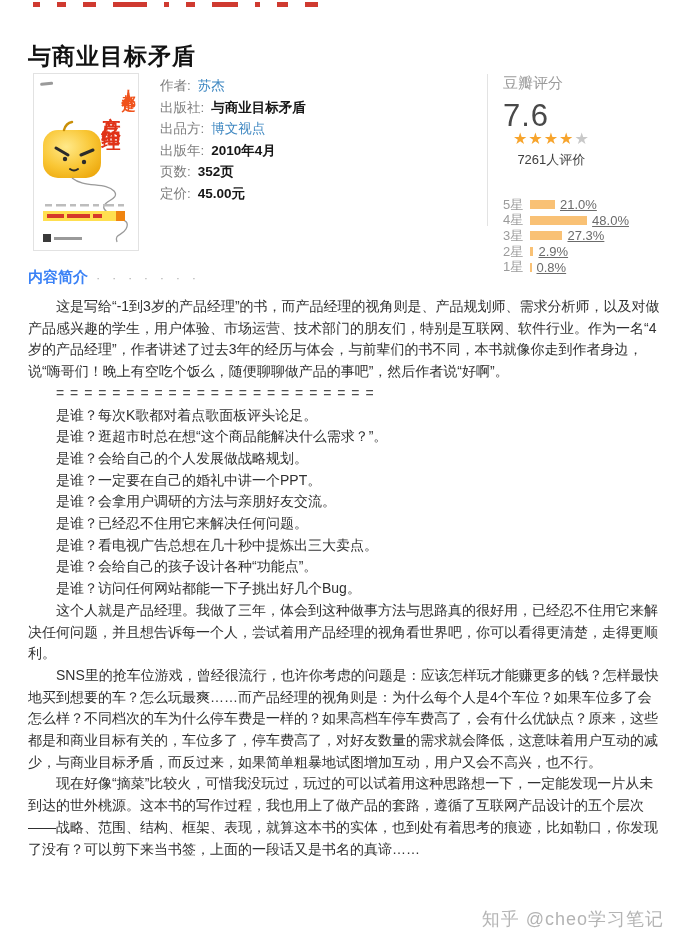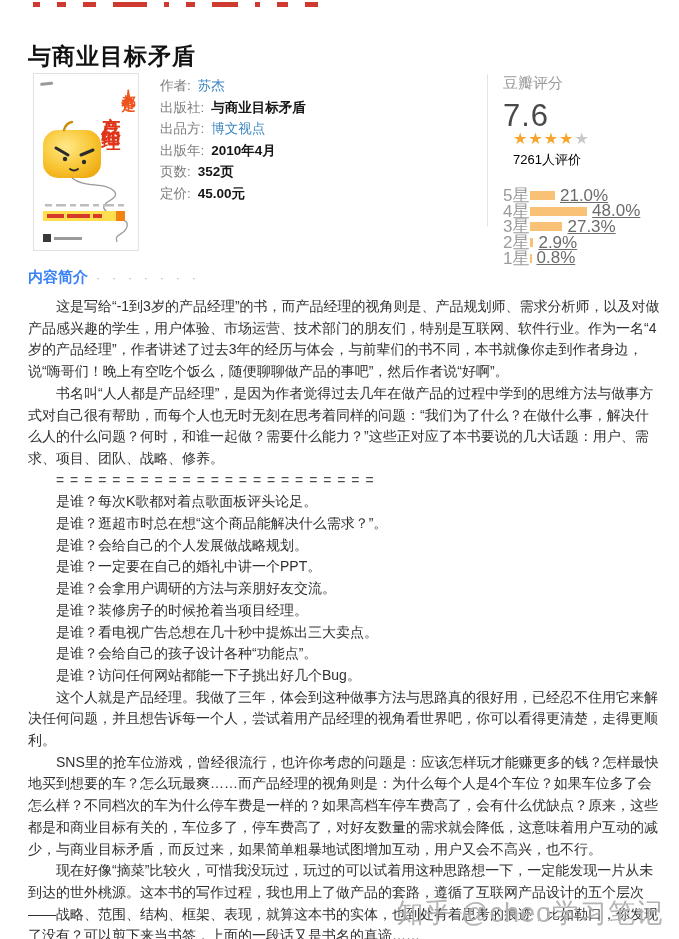--- a/index.html
+++ b/index.html
@@ -44,39 +44,39 @@
   .rating-panel {
     position:absolute; left:487px; top:74px; width:180px; height:152px;
     border-left:1px solid #e3e3e3; padding-left:15px; box-sizing:border-box;
   }
   .rating-heading { color:#9b9b9b; font-size:15px; }
   .score-row { display:flex; align-items:flex-start; margin-top:7px;flex-direction:column; }
   .score { font-size:31px; color:#494949; line-height:1; letter-spacing:1px; }
   .stars-block { margin-left:10px; }
   .stars { font-size:16px; line-height:1; letter-spacing:1px; }
   .star-on { color:#f7a42c; } .star-off { color:#c8c8c8; }
-  .votes { color:#000000; font-size:13px; margin-top:4px; }
-  .dist { margin-top:19px; font-size:17px; }
+  .votes { color:#404040; font-size:13px; margin-top:4px;text-align:center; }
+  .dist { margin-top:28px; font-size:13px; }
   .dist-row { display:flex; align-items:center; height:15.6px; }
   .dist-label { color:#9b9b9b; width:27px; flex:none; }
   .dist-bar { height:9px; background:#f9c175; flex:none; }
   .dist-pct { color:#6b6b6b; margin-left:5px;text-decoration:underline; }
 
   
   .intro { position:absolute; left:28px; top:268px; width:634px; }
   .intro-heading { color:#3b82f6; font-size:15px; font-weight:bold; }
   .intro-dots { color:#b3b3b3; font-size:13px; letter-spacing:4px; margin-left:8px; }
   .intro-body { margin-top:9px; font-size:14px; line-height:21.7px; color:#303030; }
   .intro-body p { margin:0; text-indent:2em; }
   .sep-line { text-indent:2em; color:#4c4c4c; letter-spacing:1px; }
   .gap-before { margin-top:22px; }
 
   .watermark {
     position:absolute; right:15px; bottom:8px;
-    font-size:27px; color:#b4b4b4; letter-spacing:1px;
+    font-size:18px; color:#b4b4b4; letter-spacing:1px;
   }
 </style>
 </head>
 <body>
 
 <div class="top-strip">
   <span class="ts1"></span>
     <span class="ts2"></span>
     <span class="ts3"></span>
     <span class="ts4"></span>
@@ -183,28 +183,27 @@
         <span class="dist-bar" style="width: 1.5px;"></span>
         <span class="dist-pct">0.8%</span>
       </div>
   </div>
 </div>
 
 <div class="intro">
   <span class="intro-heading">内容简介</span><span class="intro-dots">· · · · · · ·</span>
   <div class="intro-body">
     <p>这是写给“-1到3岁的产品经理”的书，而产品经理的视角则是、产品规划师、需求分析师，以及对做产品感兴趣的学生，用户体验、市场运营、技术部门的朋友们，特别是互联网、软件行业。作为一名“4岁的产品经理”，作者讲述了过去3年的经历与体会，与前辈们的书不同，本书就像你走到作者身边，说“嗨哥们！晚上有空吃个饭么，随便聊聊做产品的事吧”，然后作者说“好啊”。</p>
-    <p>书名叫“人人都是产品经理”，是因为作者觉得过去几年在做产品的过程中学到的思维方法与做事方式对自己很有帮助，而每个人也无时无刻在思考着同样的问题：“我们为了什么？在做什么事，解决什么人的什么问题？何时，和谁一起做？需要什么能力？”这些正对应了本书要说的几大话题：用户、需求、项目、团队、战略、修养。</p>
     <div class="sep-line">= = = = = = = = = = = = = = = = = = = = = = =</div>
     <p>是谁？每次K歌都对着点歌面板评头论足。</p>
     <p>是谁？逛超市时总在想“这个商品能解决什么需求？”。</p>
     <p>是谁？会给自己的个人发展做战略规划。</p>
     <p>是谁？一定要在自己的婚礼中讲一个PPT。</p>
     <p>是谁？会拿用户调研的方法与亲朋好友交流。</p>
-    <p>是谁？装修房子的时候抢着当项目经理。</p>
+    <p>是谁？已经忍不住用它来解决任何问题。</p>
     <p>是谁？看电视广告总想在几十秒中提炼出三大卖点。</p>
     <p>是谁？会给自己的孩子设计各种“功能点”。</p>
     <p>是谁？访问任何网站都能一下子挑出好几个Bug。</p>
     <p>这个人就是产品经理。我做了三年，体会到这种做事方法与思路真的很好用，已经忍不住用它来解决任何问题，并且想告诉每一个人，尝试着用产品经理的视角看世界吧，你可以看得更清楚，走得更顺利。</p>
     <p>SNS里的抢车位游戏，曾经很流行，也许你考虑的问题是：应该怎样玩才能赚更多的钱？怎样最快地买到想要的车？怎么玩最爽……而产品经理的视角则是：为什么每个人是4个车位？如果车位多了会怎么样？不同档次的车为什么停车费是一样的？如果高档车停车费高了，会有什么优缺点？原来，这些都是和商业目标有关的，车位多了，停车费高了，对好友数量的需求就会降低，这意味着用户互动的减少，与商业目标矛盾，而反过来，如果简单粗暴地试图增加互动，用户又会不高兴，也不行。</p>
     <p class="gap-before">现在好像“摘菜”比较火，可惜我没玩过，玩过的可以试着用这种思路想一下，一定能发现一片从未到达的世外桃源。这本书的写作过程，我也用上了做产品的套路，遵循了互联网产品设计的五个层次——战略、范围、结构、框架、表现，就算这本书的实体，也到处有着思考的痕迹，比如勒口，你发现了没有？可以剪下来当书签，上面的一段话又是书名的真谛……</p>
 
   </div>
 </div>
 

